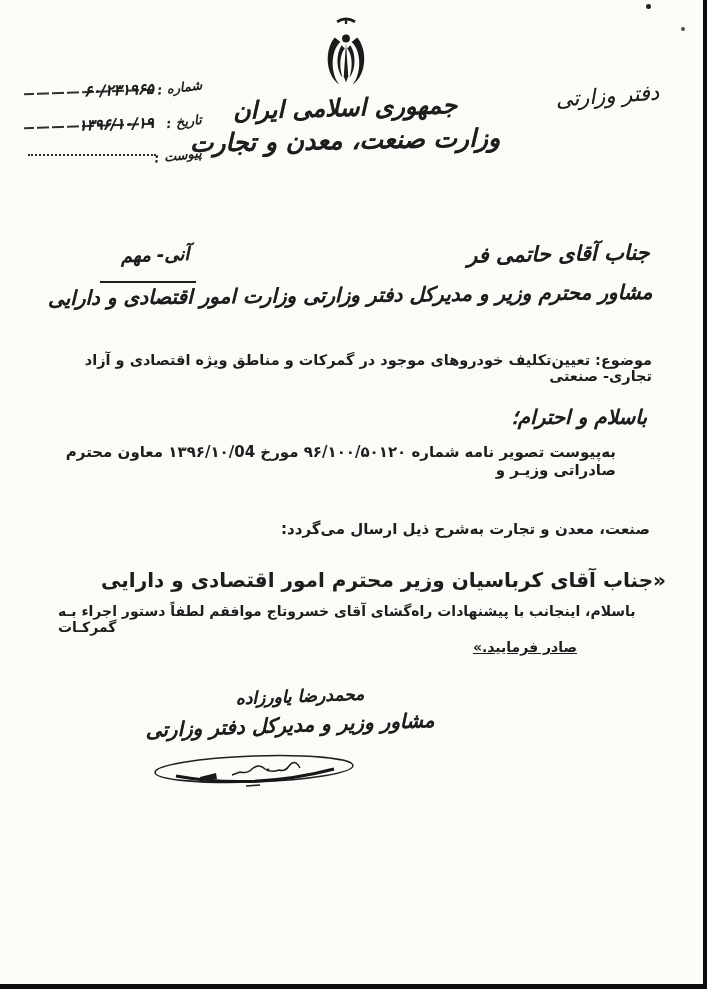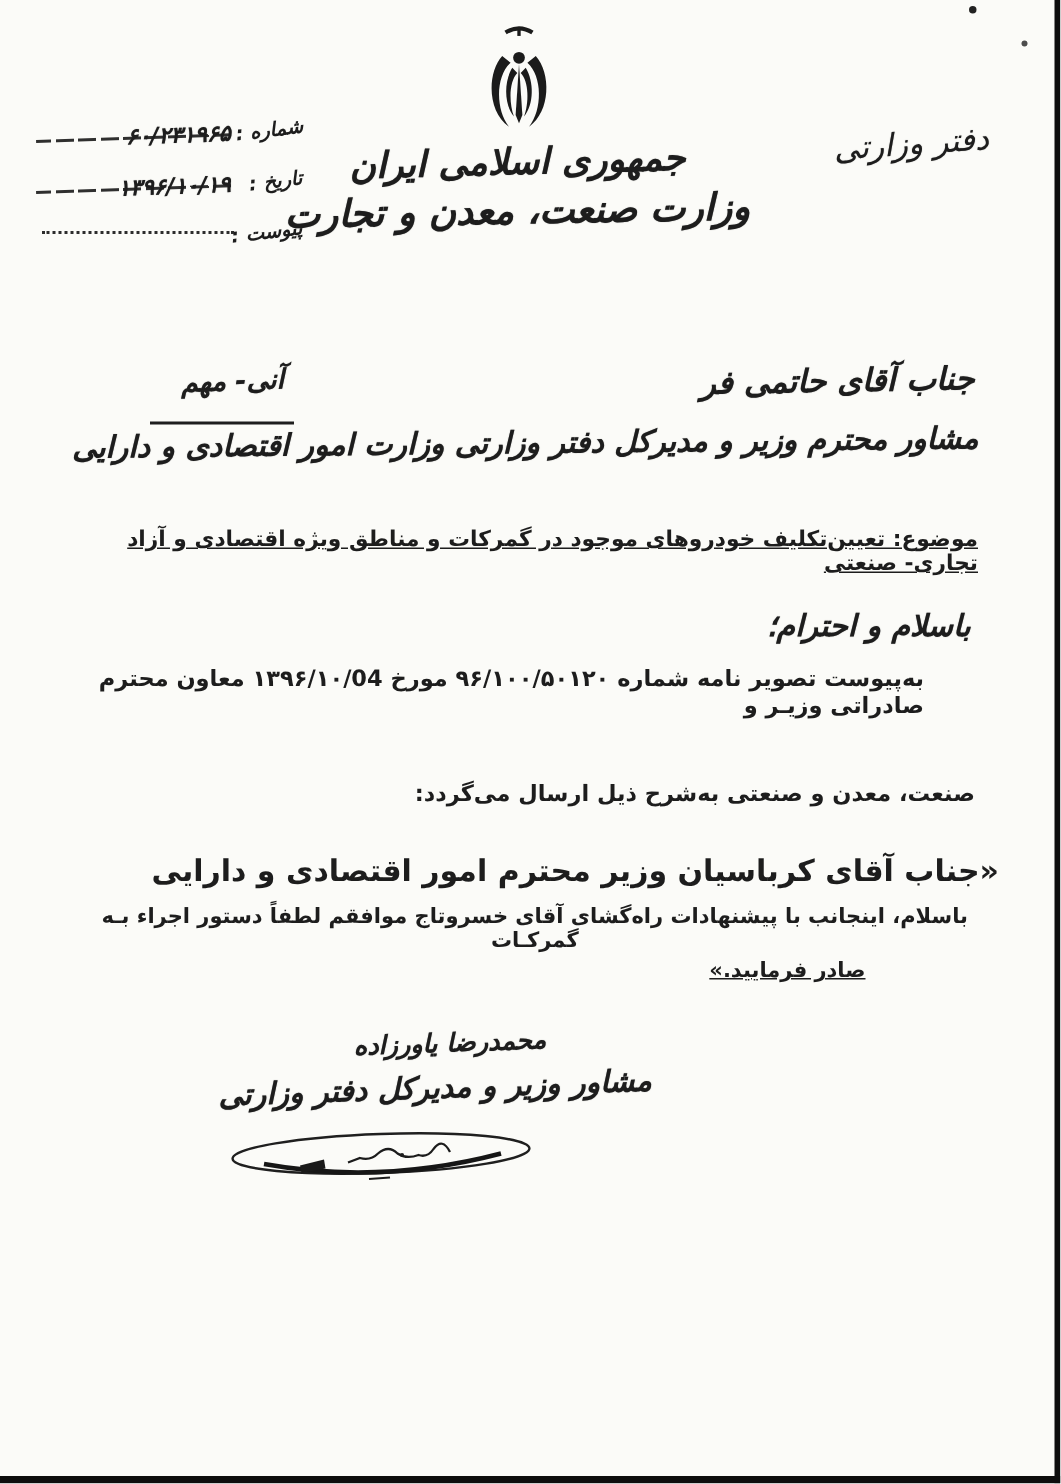--- a/index.html
+++ b/index.html
@@ -46,30 +46,30 @@
   }
   .leader{display:inline-block;width:128px;height:10px;border-bottom:2px dotted #2c2c2c;transform:translateY(-2px);}
 
   
   .priority{left:100px;top:244px;width:110px;text-align:center;font-size:18px;transform:rotate(-2deg);}
   .priority-line{left:100px;top:281px;width:96px;height:0;border-top:2px solid #1e1e1e;}
   .recipient-name{right:57px;top:242px;font-size:21px;transform:rotate(-1deg);}
   .recipient-title{right:55px;top:283px;font-size:20px;transform:rotate(-0.6deg);}
 
   
-  .subject{right:55px;top:352px;left:60px;text-align:right;font-size:14.5px;font-weight:bold;text-decoration:underline;}
+  .subject{right:55px;top:352px;left:60px;text-align:right;font-size:14.5px;font-weight:bold;}
   .salutation{right:60px;top:405px;font-size:20px;}
   .body-line{right:57px;left:58px;text-align:right;font-size:15px;}
   .b1{top:443px;padding-right:34px;}
   .b2{top:484px;}
   .b3{top:520px;}
 
   
   .q1{right:41px;top:568px;font-size:20px;font-weight:bold;}
-  .q2{right:52px;left:58px;top:603px;text-align:center;font-size:14px;font-weight:bold;}
+  .q2{right:52px;left:58px;top:603px;text-align:left;font-size:14px;font-weight:bold;}
   .q3{right:130px;top:639px;font-size:14px;font-weight:bold;text-decoration:underline;}
 
   
   .sig-name{left:200px;top:686px;width:200px;text-align:center;font-size:17px;transform:rotate(-2deg);}
   .sig-title{left:140px;top:713px;width:300px;text-align:center;font-size:20px;transform:rotate(-2deg);}
   .sig-oval{left:148px;top:746px;width:214px;height:52px;}
 </style>
 </head>
 <body>
 
@@ -116,21 +116,21 @@
   <div class="abs priority-line"></div>
 
   <div class="abs recipient-name hand-bold soft">جناب آقای حاتمی فر</div>
   <div class="abs recipient-title hand-bold soft">مشاور محترم وزیر و مدیرکل دفتر وزارتی وزارت امور اقتصادی و دارایی</div>
 
   <div class="abs subject">موضوع: تعیین‌تکلیف خودروهای موجود در گمرکات و مناطق ویژه اقتصادی و آزاد تجاری- صنعتی</div>
 
   <div class="abs salutation hand-bold soft">باسلام و احترام؛</div>
 
   <div class="abs body-line print b1">به‌پیوست تصویر نامه شماره ۹۶/۱۰۰/۵۰۱۲۰ مورخ ۱۳۹۶/۱۰/04 معاون محترم صادراتی وزیـر و</div>
-  <div class="abs body-line print b3">صنعت، معدن و صنعتی به‌شرح ذیل ارسال می‌گردد:</div>
+  <div class="abs body-line print b3">صنعت، معدن و تجارت به‌شرح ذیل ارسال می‌گردد:</div>
 
   <div class="abs q1">«جناب آقای کرباسیان وزیر محترم امور اقتصادی و دارایی</div>
   <div class="abs q2">باسلام، اینجانب با پیشنهادات راه‌گشای آقای خسروتاج موافقم لطفاً دستور اجراء بـه گمرکـات</div>
   <div class="abs q3">صادر فرمایید.»</div>
 
   <div class="abs sig-name hand-bold soft">محمدرضا یاورزاده</div>
   <div class="abs sig-title hand-bold soft">مشاور وزیر و مدیرکل دفتر وزارتی</div>
   <div class="abs sig-oval">
     <svg width="214" height="52" viewBox="0 0 214 52" fill="none">
       <ellipse cx="106" cy="23" rx="99" ry="13" stroke="#1f1f1f" stroke-width="1.6" transform="rotate(-2 106 23)"></ellipse>

